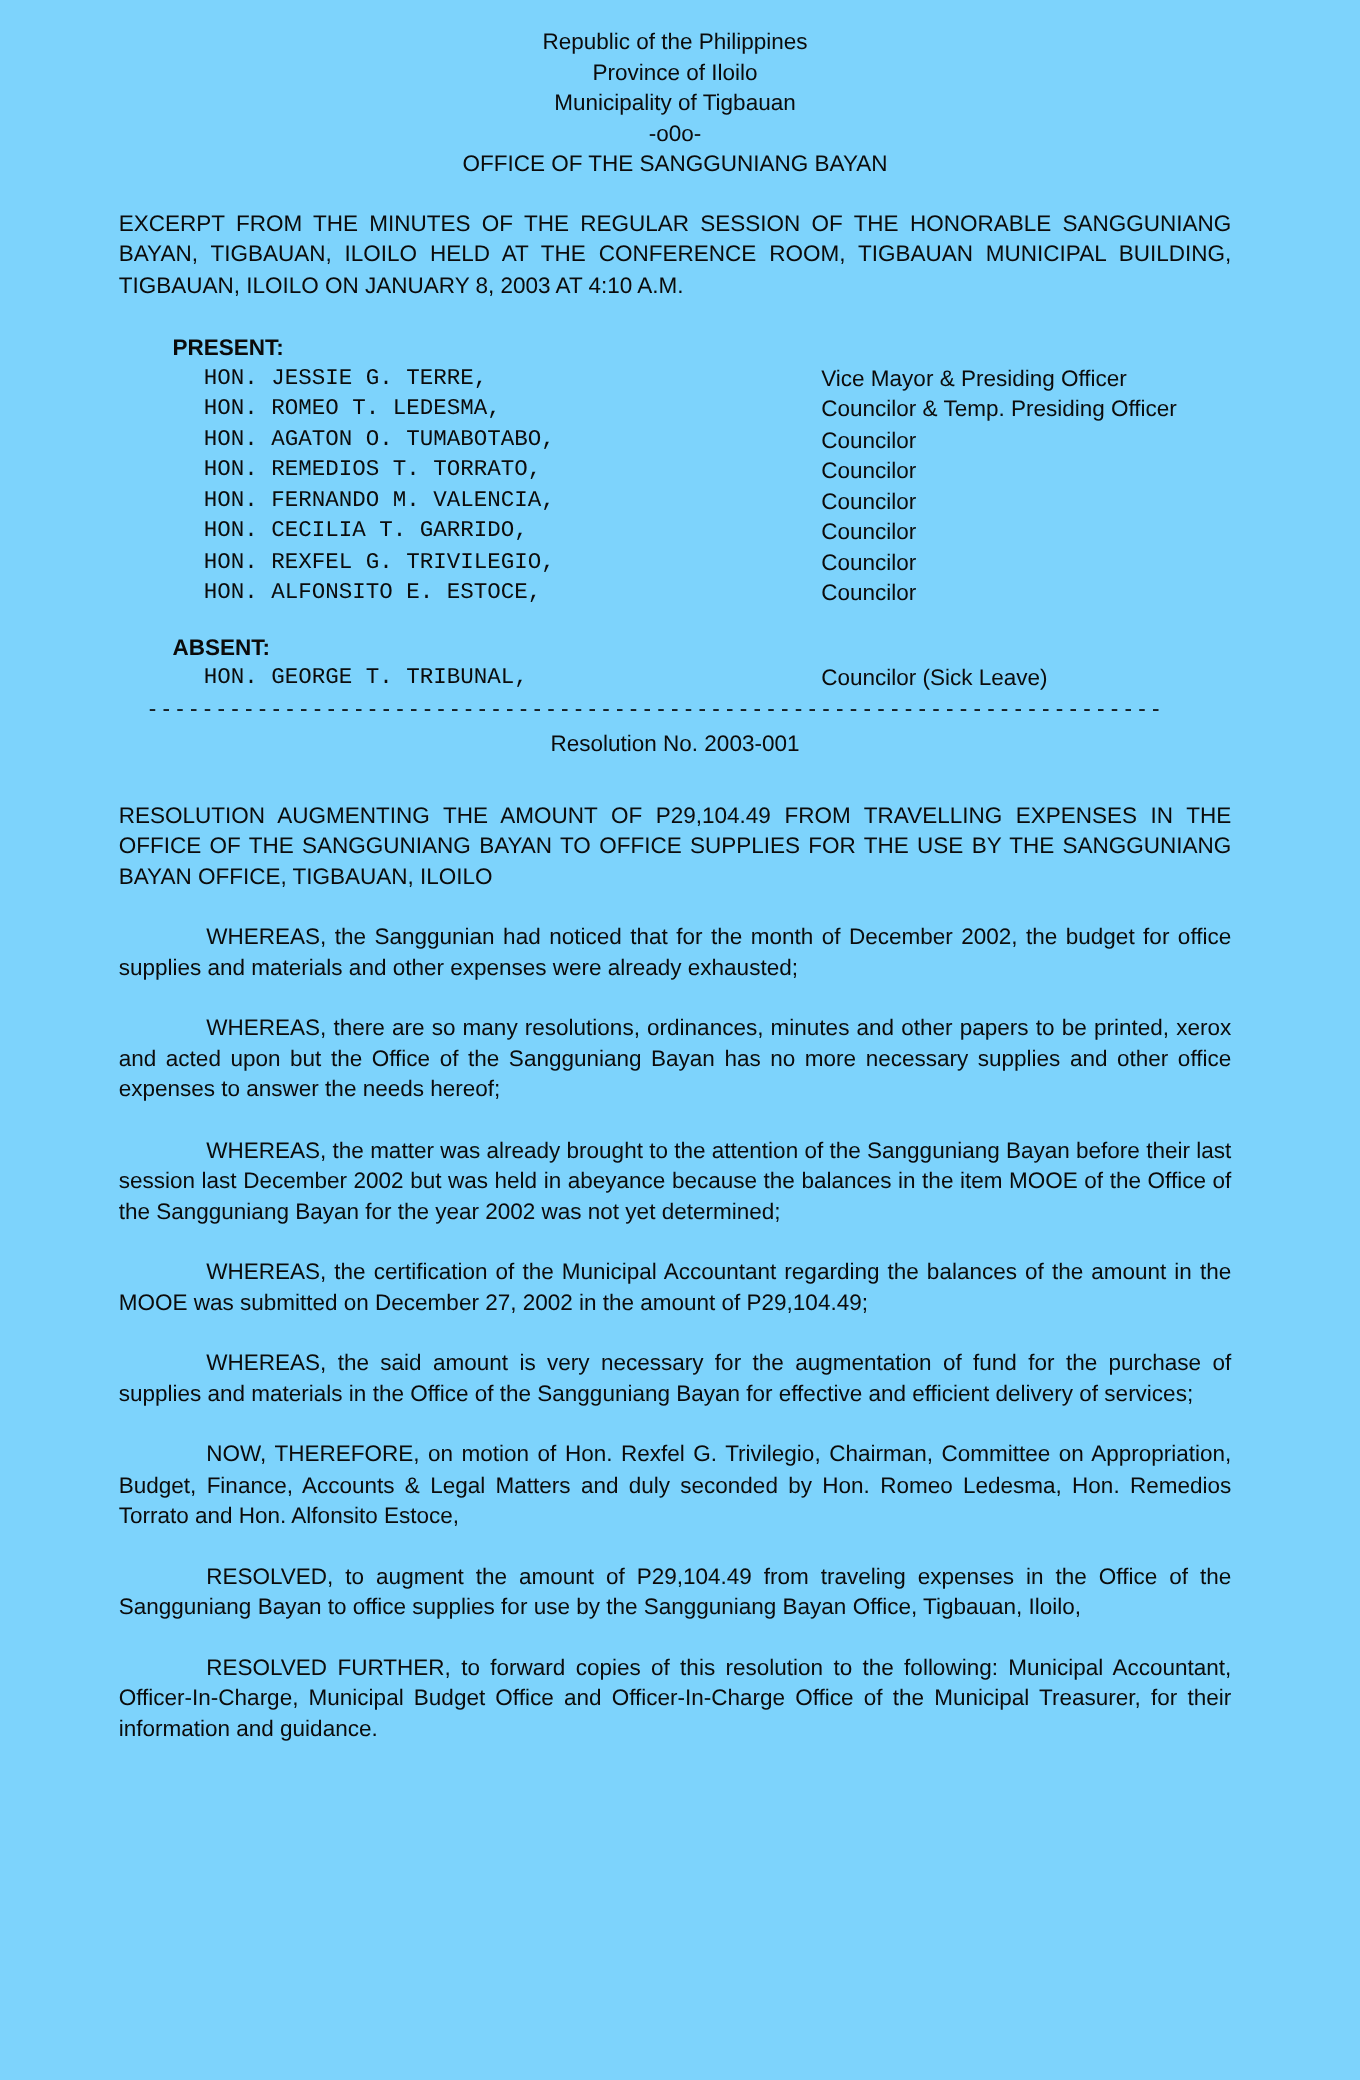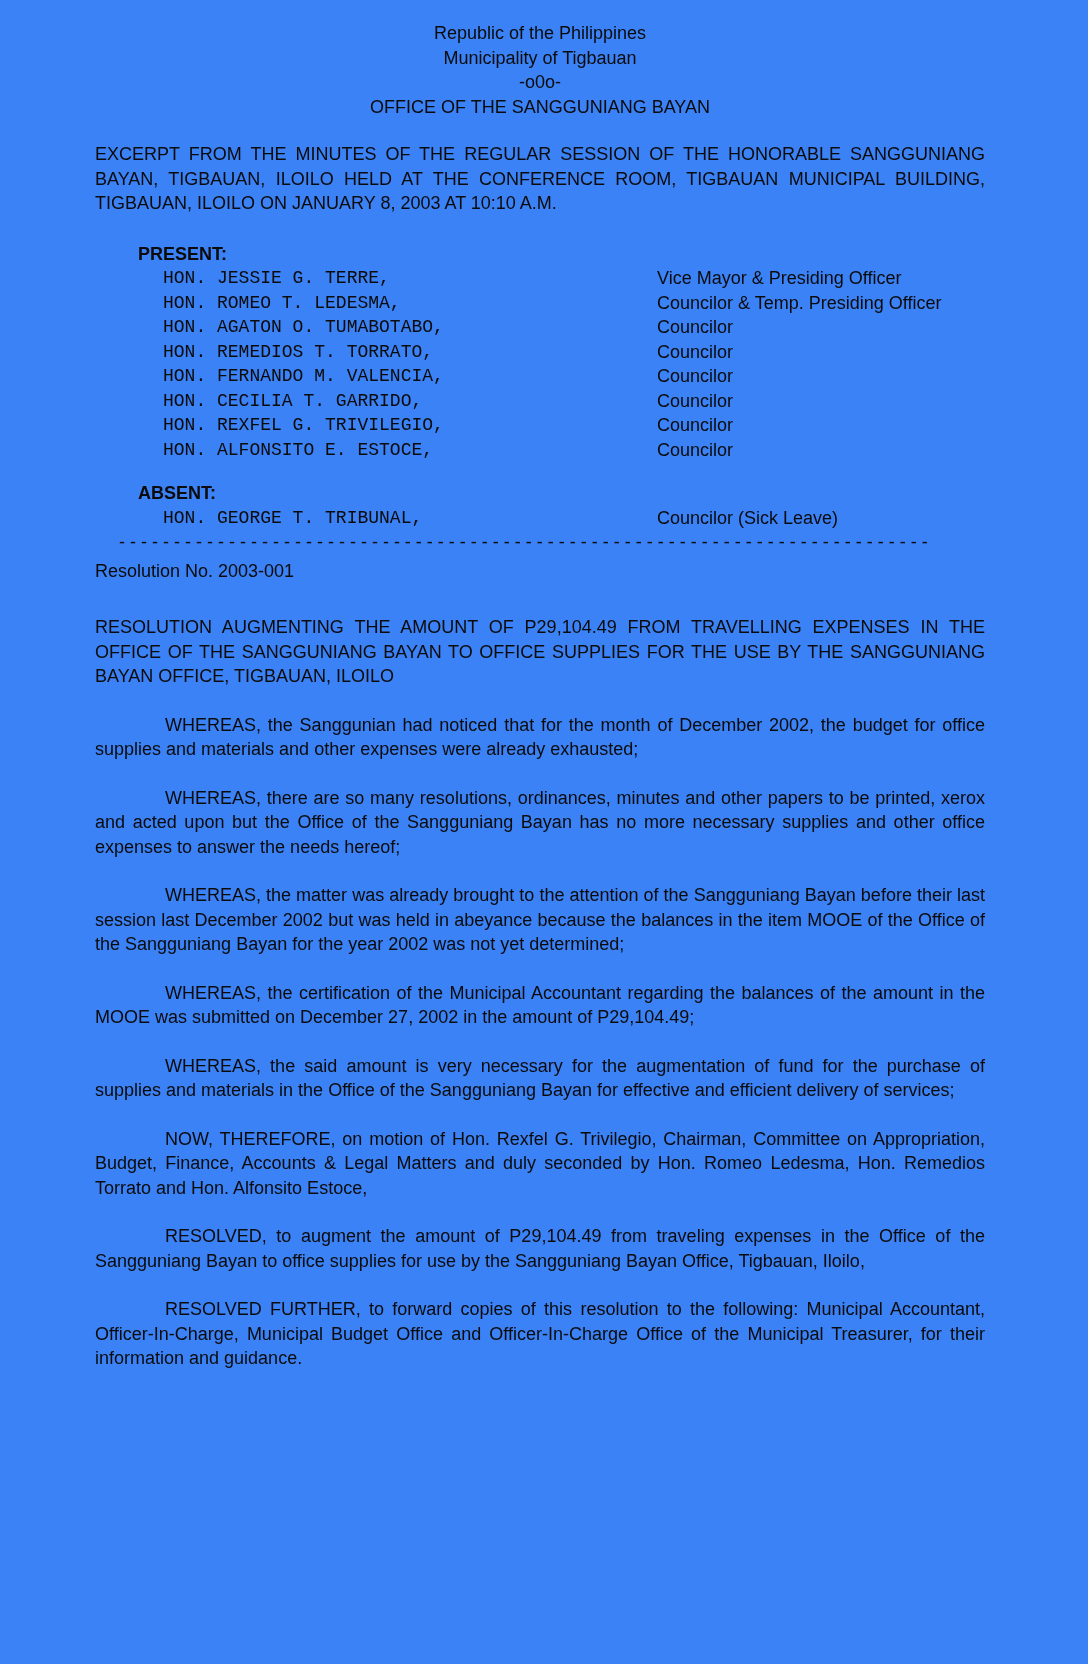--- a/index.html
+++ b/index.html
@@ -5,21 +5,21 @@
   html, body {
     margin: 0;
     padding: 0;
     background: #ffffff;
   }
   .page {
     position: relative;
     width: 1088px;
     height: 1664px;
     box-sizing: border-box;
-    background: #3b82f6;
+    background: #7dd3fc;
     color: #0b0b0b;
     font-family: "Liberation Sans", "DejaVu Sans", sans-serif;
     font-size: 18px;
     line-height: 24.5px;
     padding: 21px 103px 0 95px;
     overflow: hidden;
   }
   .doc-header {
     text-align: center;
   }
@@ -51,45 +51,46 @@
     flex: 1 1 auto;
     margin-left: 44px;
   }
   .divider {
     padding-left: 24px;
     white-space: nowrap;
     overflow: hidden;
   }
   .res-no {
     margin-top: 4px;
-    text-align: left;
+    text-align: center;
   }
   .res-title {
     margin: 32px 0 0 0;
     text-align: justify;
   }
   .body-para {
     margin: 24px 0 0 0;
     text-align: justify;
     text-indent: 70px;
   }
 </style>
 </head>
 <body>
 
 <div class="page">
 
   <div class="doc-header">
     <div>Republic of the Philippines</div>
+    <div>Province of Iloilo</div>
     <div>Municipality of Tigbauan</div>
     <div>-o0o-</div>
     <div>OFFICE OF THE SANGGUNIANG BAYAN</div>
   </div>
 
-  <p class="excerpt">EXCERPT FROM THE MINUTES OF THE REGULAR SESSION OF THE HONORABLE SANGGUNIANG BAYAN, TIGBAUAN, ILOILO HELD AT THE CONFERENCE ROOM, TIGBAUAN MUNICIPAL BUILDING, TIGBAUAN, ILOILO ON JANUARY 8,  2003  AT 10:10 A.M.</p>
+  <p class="excerpt">EXCERPT FROM THE MINUTES OF THE REGULAR SESSION OF THE HONORABLE SANGGUNIANG BAYAN, TIGBAUAN, ILOILO HELD AT THE CONFERENCE ROOM, TIGBAUAN MUNICIPAL BUILDING, TIGBAUAN, ILOILO ON JANUARY 8,  2003  AT 4:10 A.M.</p>
 
   <div class="roster">
     <div class="roster-label">PRESENT:</div>
     <div class="att-row">
       <span class="att-name">HON. JESSIE G. TERRE,</span>
       <span class="att-role">Vice Mayor &amp;  Presiding Officer</span>
     </div>
     <div class="att-row">
       <span class="att-name">HON. ROMEO T. LEDESMA,</span>
       <span class="att-role">Councilor &amp; Temp. Presiding Officer</span>

